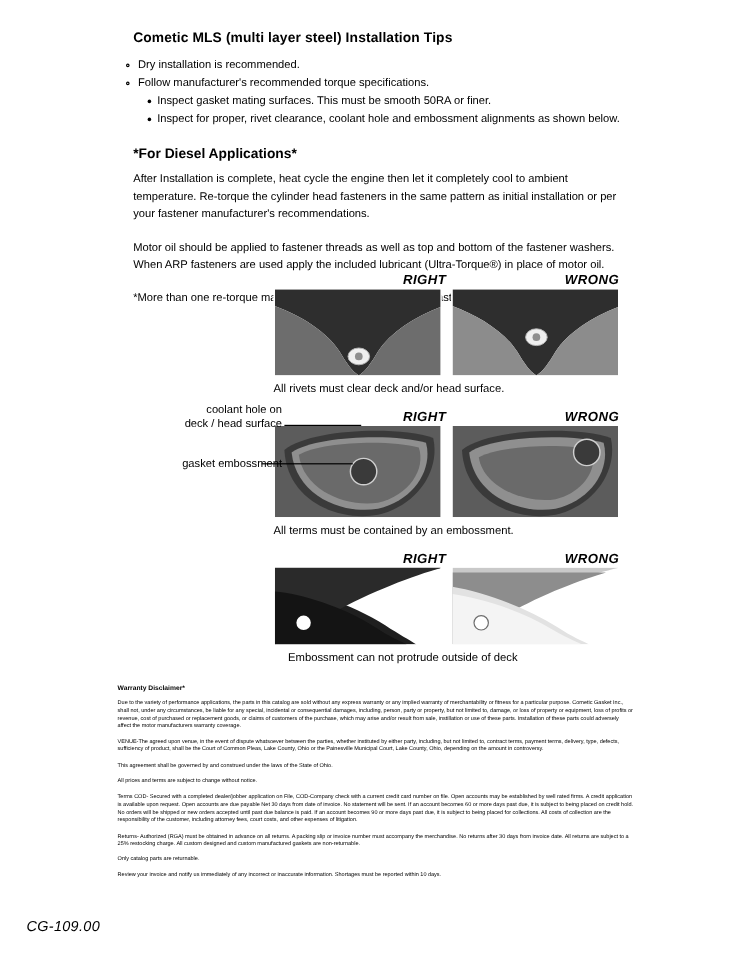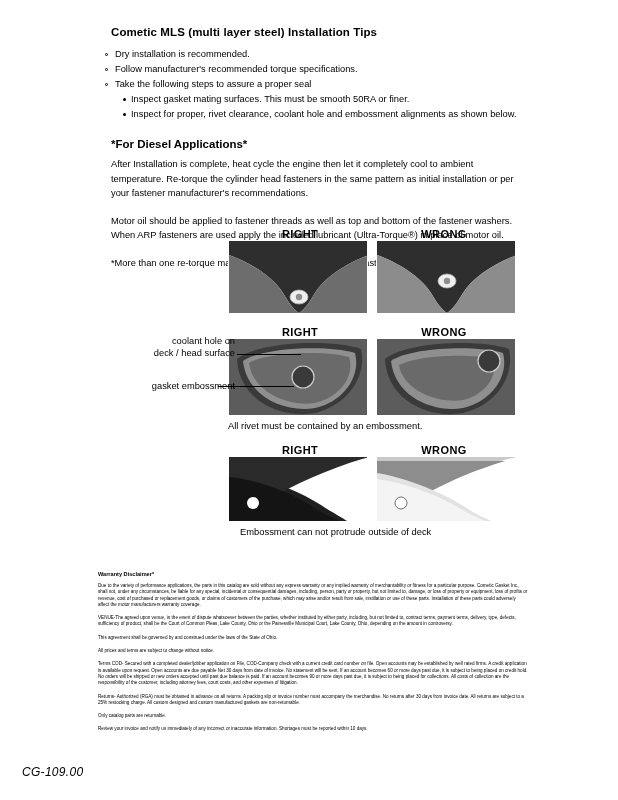--- a/index.html
+++ b/index.html
@@ -103,24 +103,25 @@
   .fig-row {
     position: relative;
     width: 288px;
   }
   .fig-labels {
     display: flex;
     width: 288px;
   }
   .fig-labels span {
     flex: 1;
-    text-align: center;
+    text-align: right;
     font-size: 11px;
     font-weight: bold;
     letter-spacing: 0.4px;
+    font-style: italic;
   }
   .fig-pair {
     display: flex;
     gap: 8px;
     width: 288px;
   }
   .fig-box {
     width: 140px;
     height: 72px;
     border: 1px solid #ffffff;
@@ -194,21 +195,20 @@
 <body>
 
 <div class="page">
 
   <div class="content">
     <h1 class="title">Cometic MLS (multi layer steel) Installation Tips</h1>
 
     <ul class="bullets">
       <li class="hollow">Dry installation is recommended.</li>
       <li class="hollow">Follow manufacturer's recommended torque specifications.</li>
-      <li class="hollow">Take the following steps to assure a proper seal</li>
     </ul>
 
     <ul class="subbullets">
       <li>Inspect gasket mating surfaces.  This must be smooth 50RA or finer.</li>
       <li>Inspect for proper, rivet clearance, coolant hole and embossment alignments as shown below.</li>
     </ul>
 
     <h2 class="subhead">*For Diesel Applications*</h2>
     <p class="para">After Installation is complete, heat cycle the engine then let it completely cool to ambient temperature. Re-torque the cylinder head fasteners in the same pattern as initial installation or per your fastener manufacturer's recommendations.</p>
     <p class="para">Motor oil should be applied to fastener threads as well as top and bottom of the fastener washers. When ARP fasteners are used apply the included lubricant (Ultra-Torque®) in place of motor oil.</p>
@@ -237,20 +237,21 @@
           <svg width="140" height="72" viewBox="0 0 140 72">
             <rect x="0" y="0" width="140" height="72" fill="#ffffff"></rect>
             <path d="M0,0 H140 V14 C118,22 96,36 86,52 C80,62 76,68 70,72 C64,68 60,62 54,52 C44,36 22,22 0,14 Z" fill="#2e2e2e"></path>
             <path d="M0,14 C22,22 44,36 54,52 C60,62 64,68 70,72 L0,72 Z" fill="#8c8c8c"></path>
             <path d="M140,14 C118,22 96,36 86,52 C80,62 76,68 70,72 L140,72 Z" fill="#8c8c8c"></path>
             <ellipse cx="70" cy="40" rx="9" ry="7" fill="#efefef" stroke="#b5b5b5" stroke-width="0.8"></ellipse>
             <circle cx="70" cy="40" r="3.2" fill="#8e8e8e"></circle>
           </svg>
         </div>
       </div>
+      <p class="cap">All rivets must clear deck and/or head surface.</p>
     </div>
 
     <div class="fig-row" style="margin-top:12px">
       <div class="fig-labels">
         <span>RIGHT</span>
         <span>WRONG</span>
       </div>
       <div class="fig-pair">
         <div class="fig-box" style="height:76px">
           <svg width="140" height="76" viewBox="0 0 140 76">
@@ -268,21 +269,21 @@
             <rect x="0" y="0" width="140" height="76" fill="#ffffff"></rect>
             <path d="M0,0 H140 V76 H0 Z" fill="#5c5c5c"></path>
             <path d="M8,20 C30,2 104,0 132,10 C138,36 120,66 86,74 C52,80 10,62 8,20 Z" fill="#3a3a3a"></path>
             <path d="M14,22 C34,8 100,6 126,14 C132,36 116,62 86,69 C56,74 18,58 14,22 Z" fill="#8f8f8f"></path>
             <path d="M22,26 C40,16 94,14 116,20 C122,36 108,56 86,61 C62,65 26,52 22,26 Z" fill="#6a6a6a"></path>
             <circle cx="112" cy="22" r="11" fill="#3a3a3a"></circle>
             <circle cx="112" cy="22" r="11" fill="none" stroke="#cfcfcf" stroke-width="1.2"></circle>
           </svg>
         </div>
       </div>
-      <p class="cap">All rivet must be contained by an embossment.</p>
+      <p class="cap">All terms must be contained by an embossment.</p>
     </div>
 
     <div class="fig-row" style="margin-top:12px">
       <div class="fig-labels">
         <span>RIGHT</span>
         <span>WRONG</span>
       </div>
       <div class="fig-pair">
         <div class="fig-box" style="height:64px">
           <svg width="140" height="64" viewBox="0 0 140 64">

